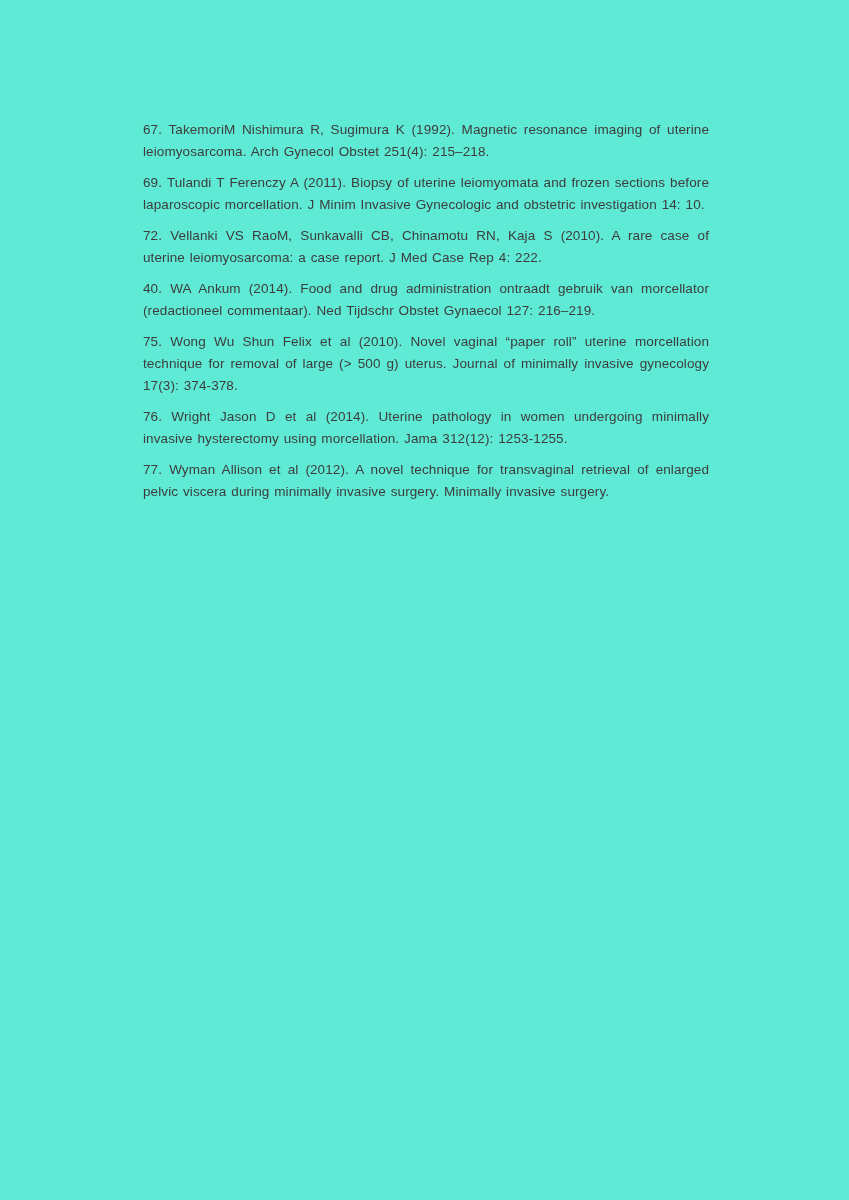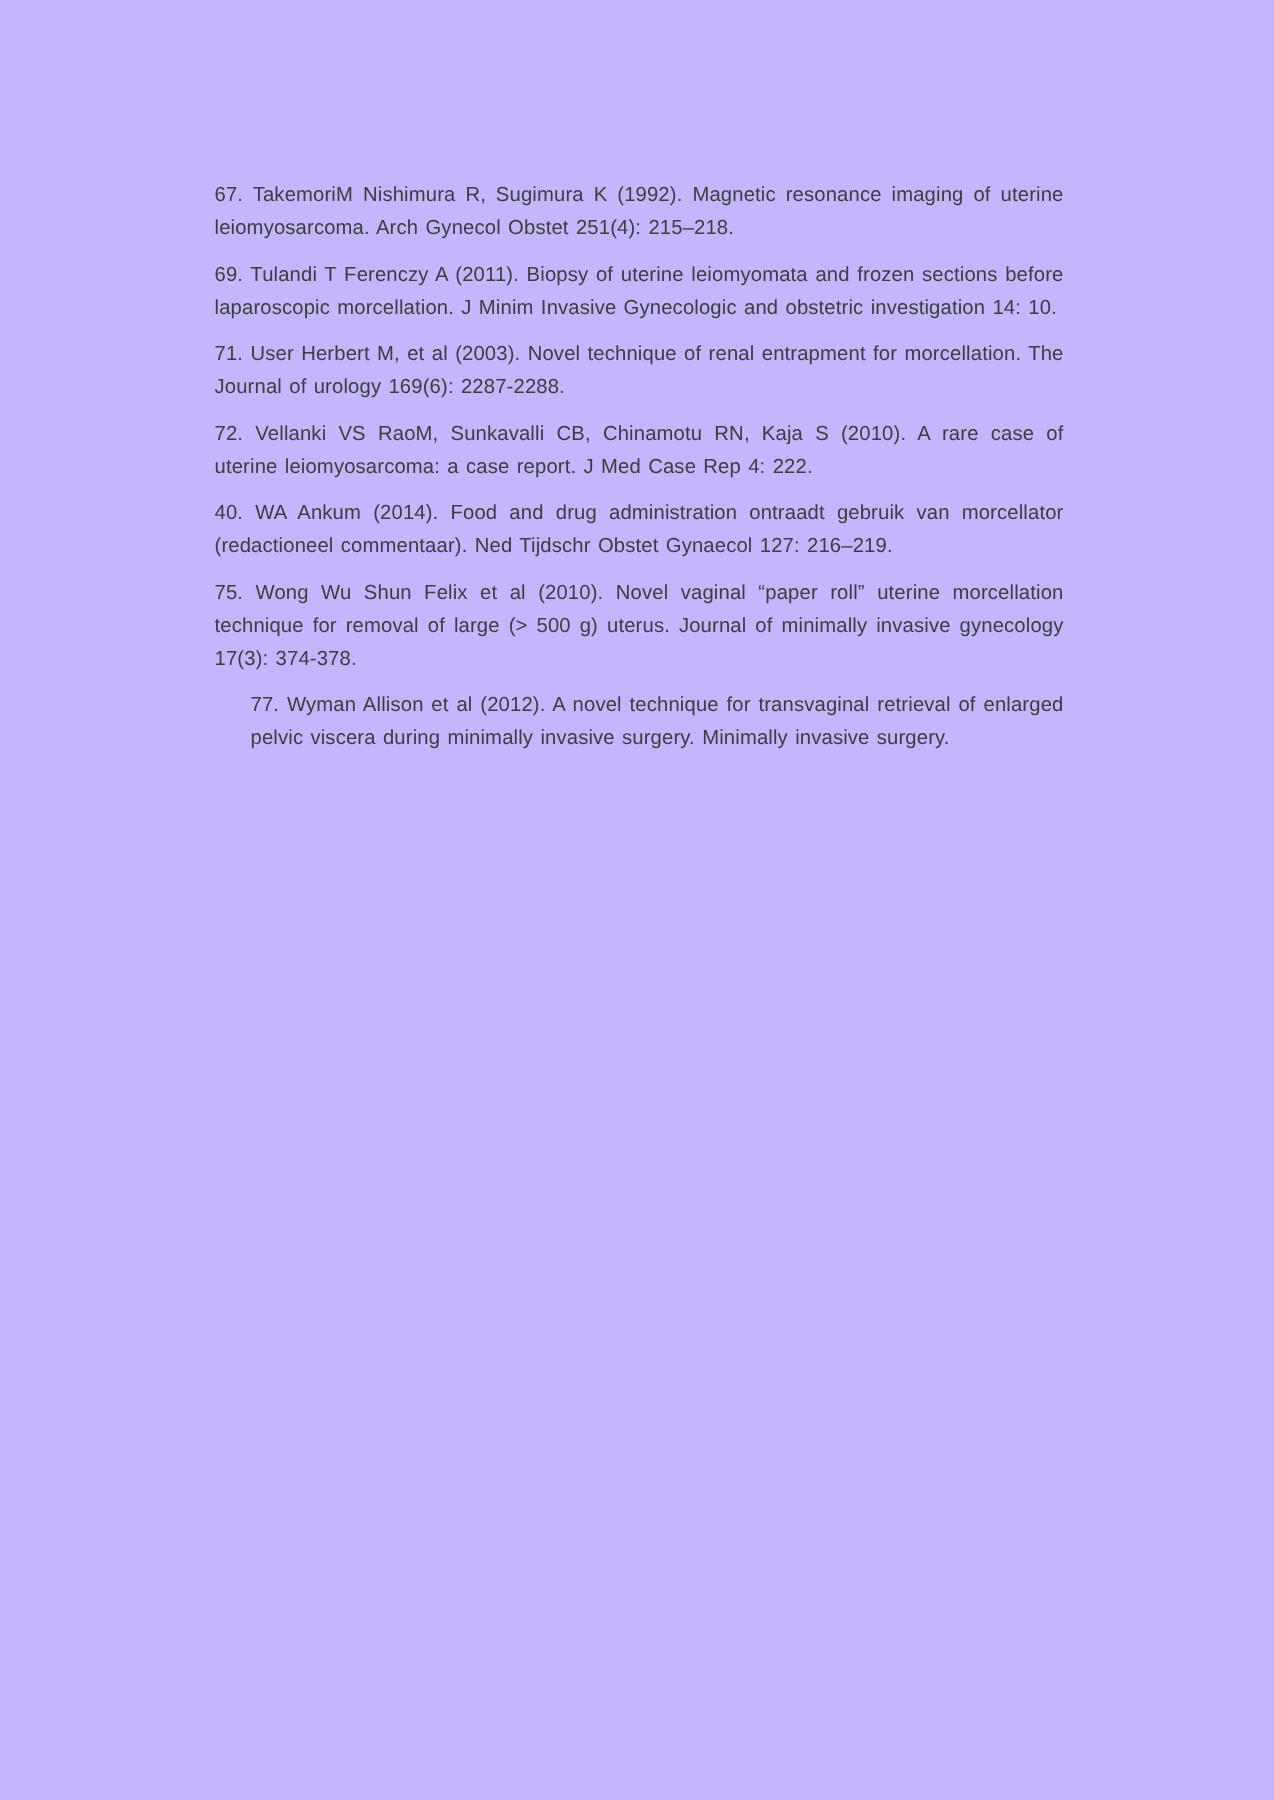--- a/index.html
+++ b/index.html
@@ -4,21 +4,21 @@
 <style>
   html, body {
     margin: 0;
     padding: 0;
     background: #ffffff;
   }
   .page {
     position: relative;
     width: 849px;
     height: 1200px;
-    background: #c4b5fd;
+    background: #5eead4;
     overflow: hidden;
     font-family: "Liberation Sans", "DejaVu Sans", sans-serif;
   }
   .content {
     position: absolute;
     top: 119px;
     left: 143px;
     width: 566px;
   }
   .reference {
@@ -26,29 +26,28 @@
     font-size: 13.5px;
     line-height: 22px;
     color: #3d3d3d;
     text-align: justify;
     text-justify: inter-word;
     letter-spacing: 0.1px;
     word-spacing: 1px;
   }
   .reference:last-child {
     margin-bottom: 0;
-    margin-left: 24px;
   }
 </style>
 </head>
 <body>
 
 <div class="page">
   <div class="content">
     <p class="reference">67. TakemoriM Nishimura R, Sugimura K (1992). Magnetic resonance imaging of uterine leiomyosarcoma. Arch Gynecol Obstet 251(4): 215–218.</p>
     <p class="reference">69. Tulandi T Ferenczy A (2011). Biopsy of uterine leiomyomata and frozen sections before laparoscopic morcellation. J Minim Invasive Gynecologic and obstetric investigation 14: 10.</p>
-    <p class="reference">71. User Herbert M, et al (2003). Novel technique of renal entrapment for morcellation. The Journal of urology 169(6): 2287-2288.</p>
     <p class="reference">72. Vellanki VS RaoM, Sunkavalli CB, Chinamotu RN, Kaja S (2010). A rare case of uterine leiomyosarcoma: a case report. J Med Case Rep 4: 222.</p>
     <p class="reference">40. WA Ankum (2014). Food and drug administration ontraadt gebruik van morcellator (redactioneel commentaar). Ned Tijdschr Obstet Gynaecol 127: 216–219.</p>
     <p class="reference">75. Wong Wu Shun Felix et al (2010). Novel vaginal “paper roll” uterine morcellation technique for removal of large (&gt; 500 g) uterus. Journal of minimally invasive gynecology 17(3): 374-378.</p>
+    <p class="reference">76. Wright Jason D et al (2014). Uterine pathology in women undergoing minimally invasive hysterectomy using morcellation. Jama 312(12): 1253-1255.</p>
     <p class="reference">77. Wyman Allison et al (2012). A novel technique for transvaginal retrieval of enlarged pelvic viscera during minimally invasive surgery. Minimally invasive surgery.</p>
   </div>
 </div>
 
 </body></html>

